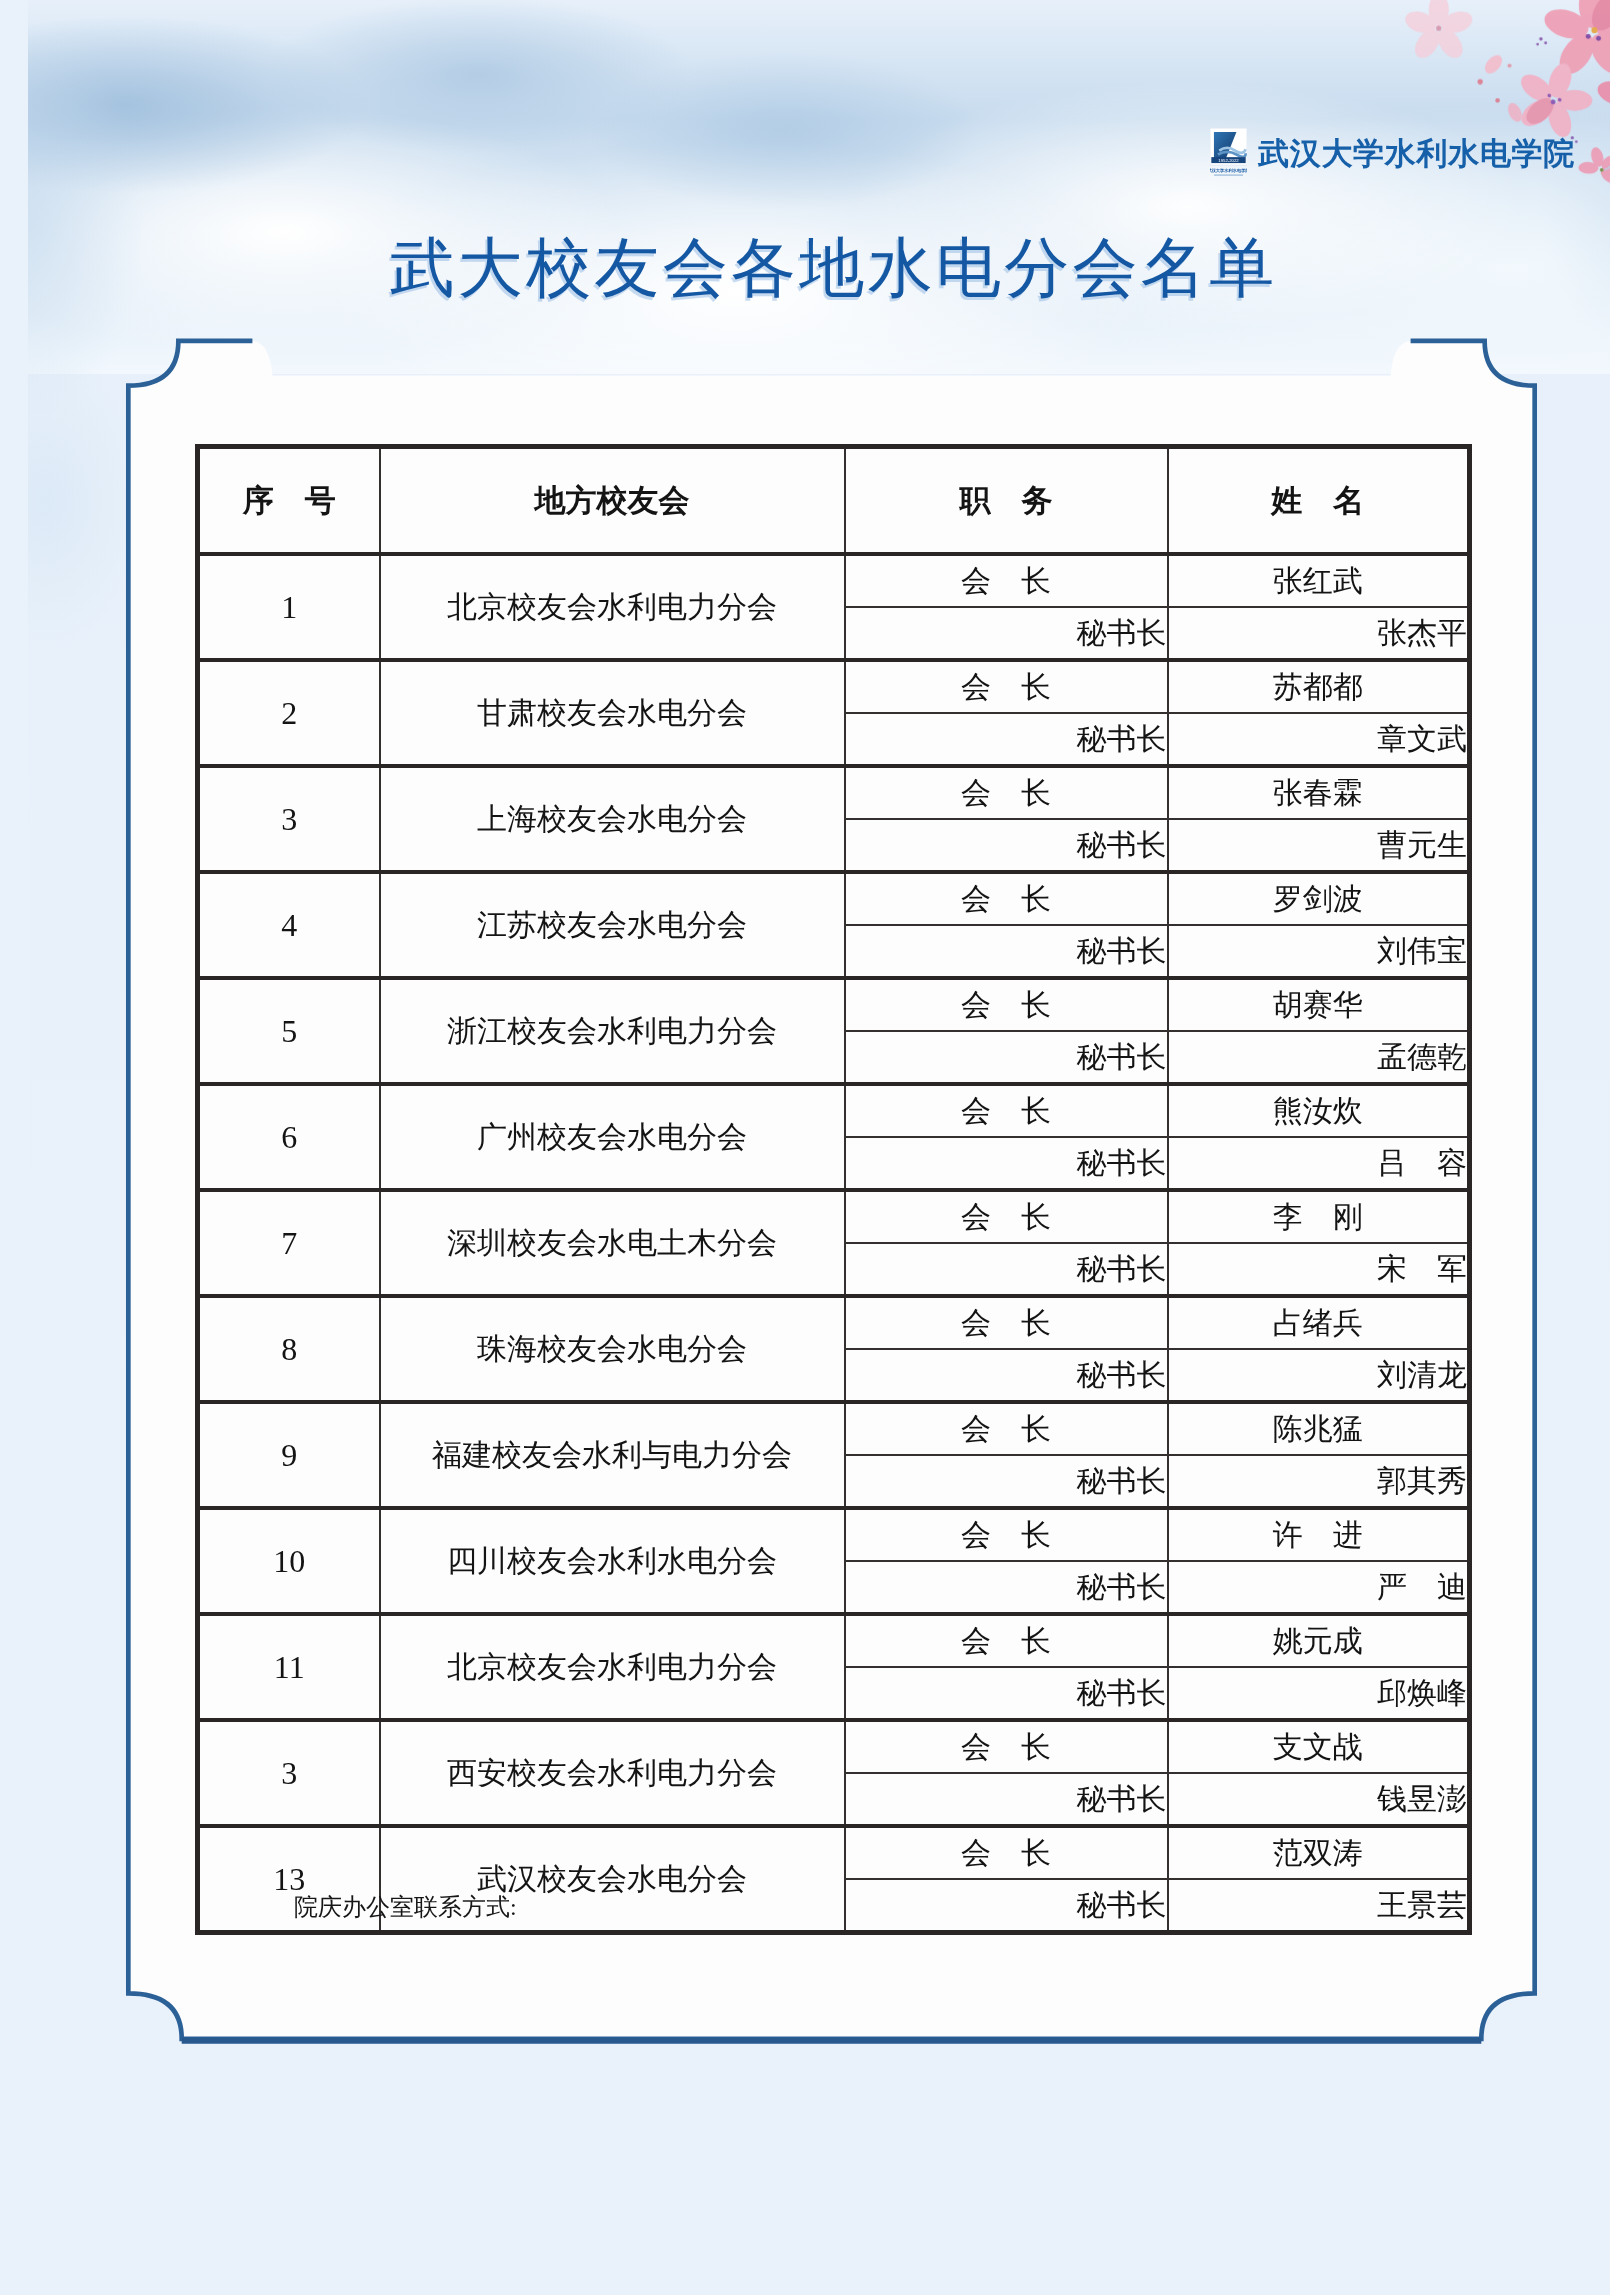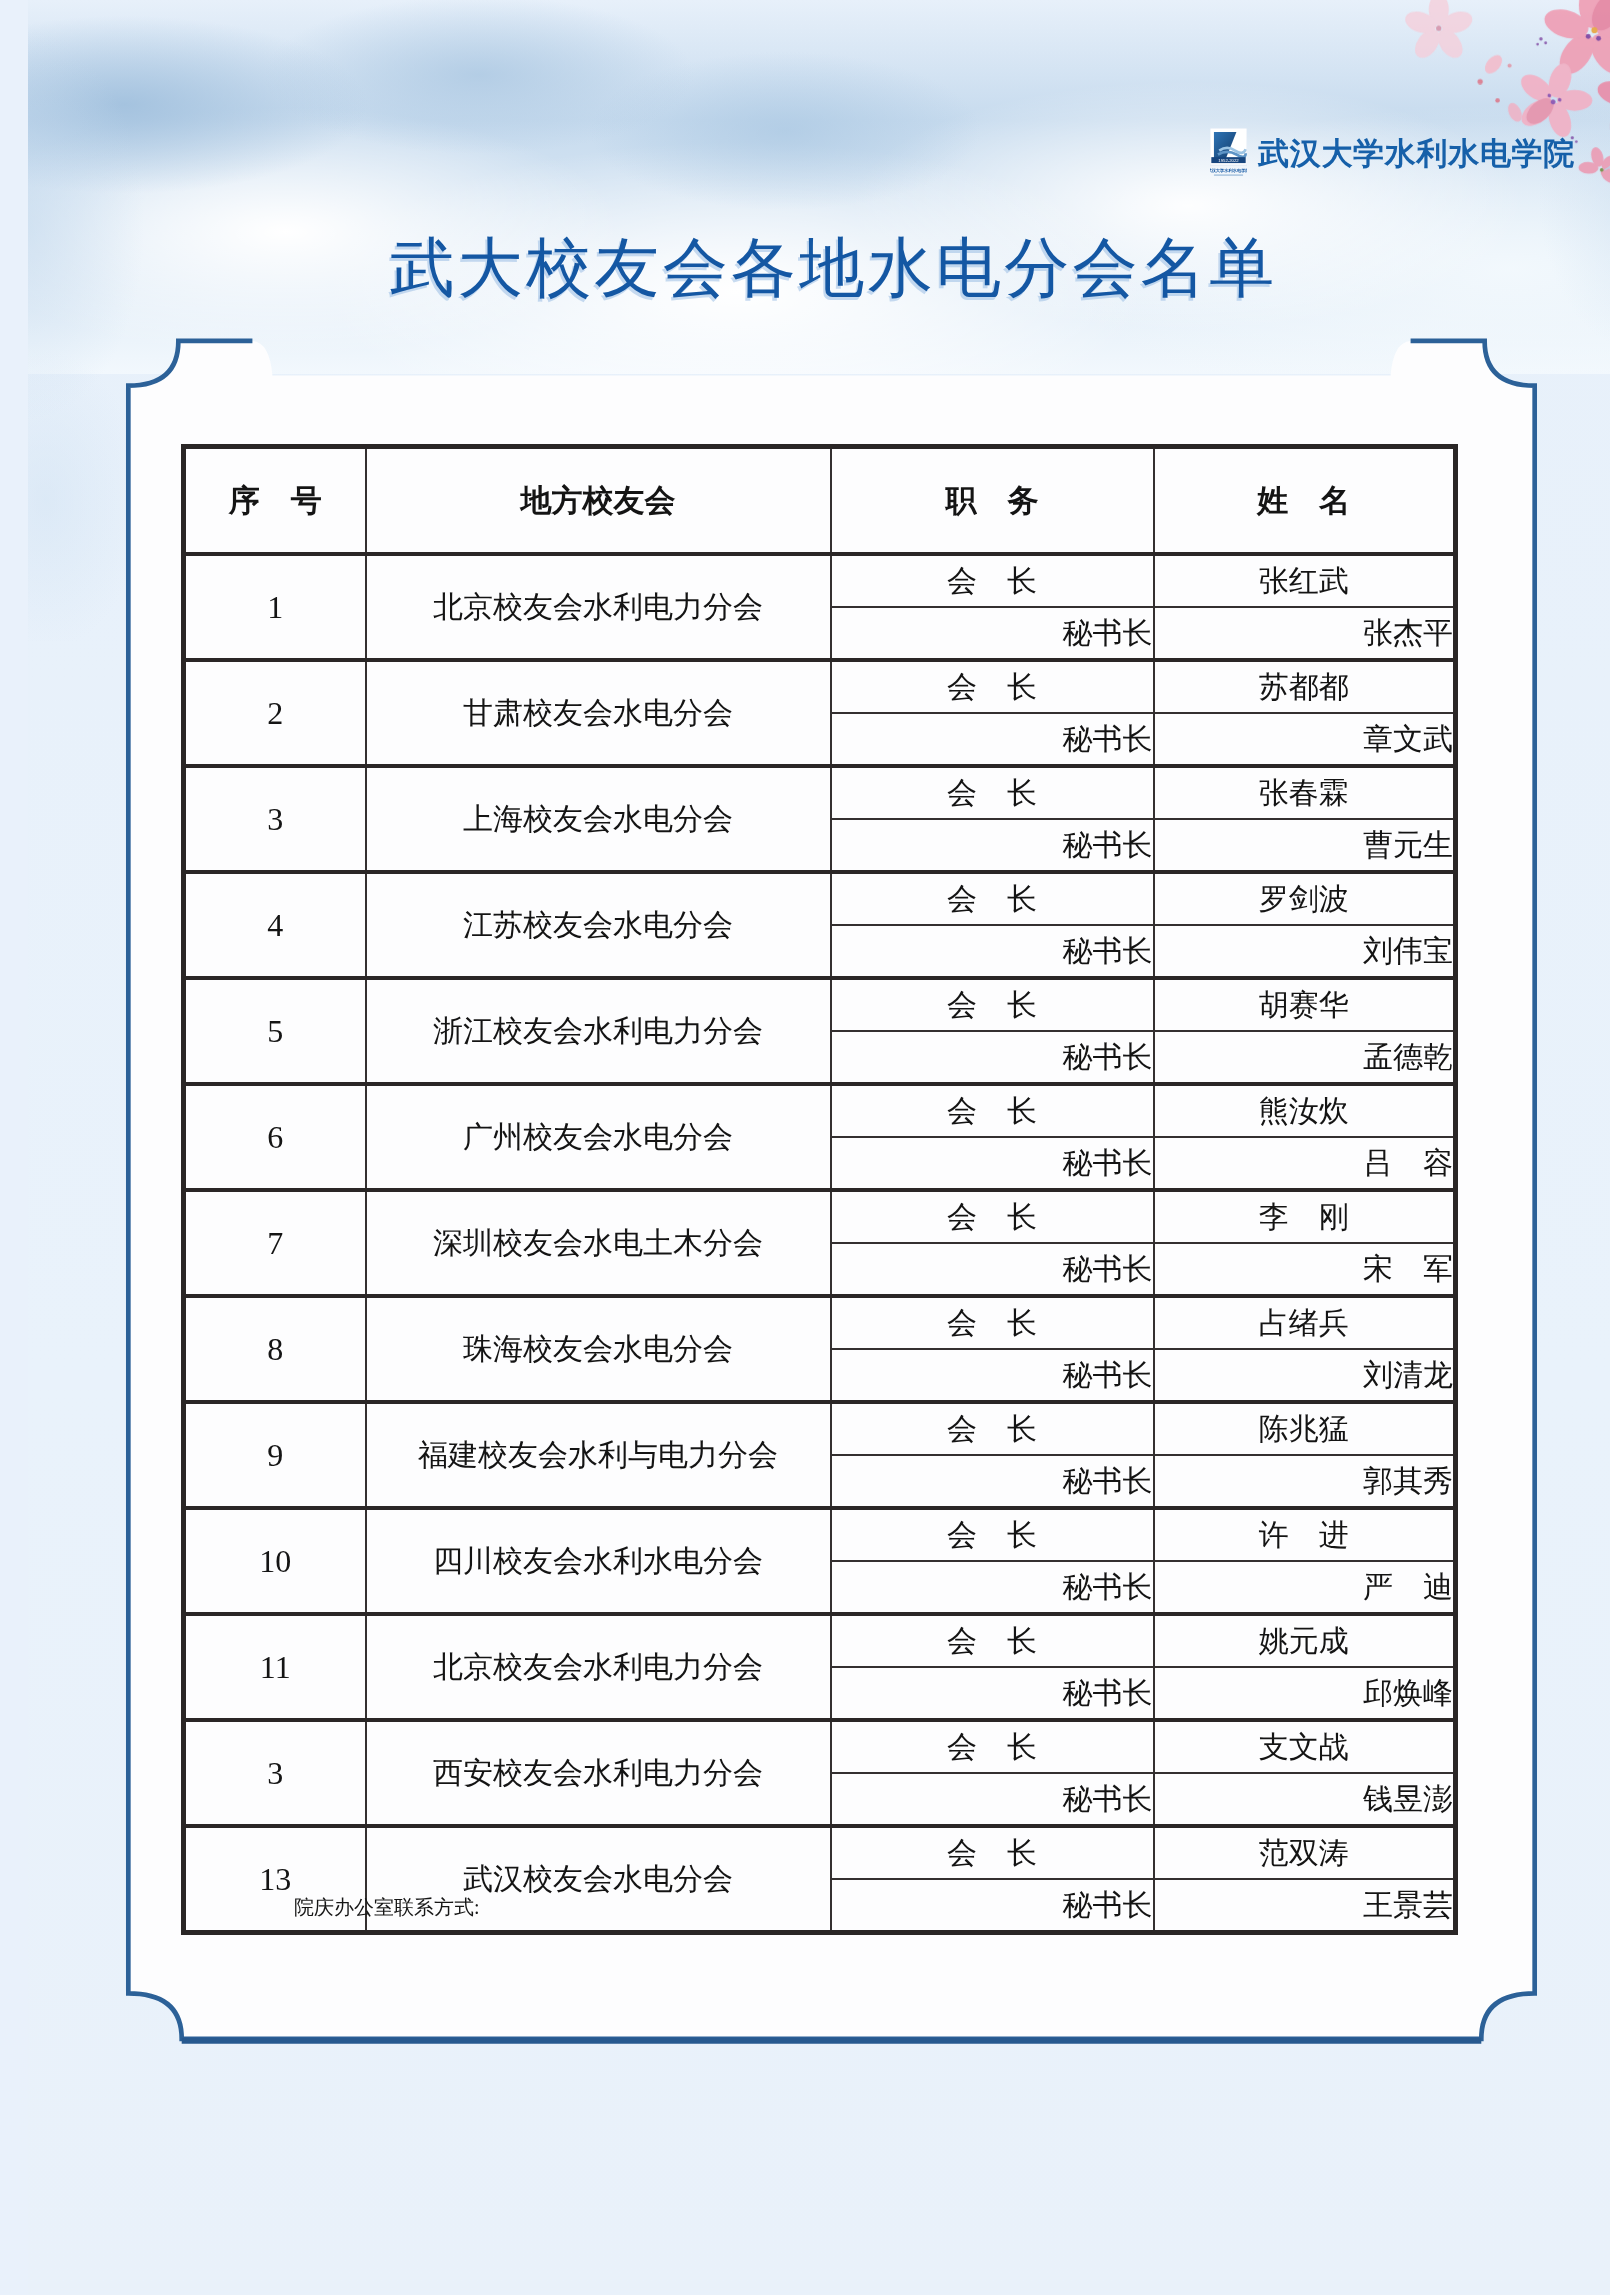--- a/index.html
+++ b/index.html
@@ -28,33 +28,33 @@
 
   .org-header{position:absolute;top:128px;right:64px;display:flex;align-items:flex-start;gap:10.7px;}
   .org-name{font-size:31px;font-weight:700;color:#1660a9;line-height:39px;padding-top:6px;letter-spacing:0.7px;}
 
   .doc-title{position:absolute;left:0;right:0;top:224px;text-align:center;margin:0;
     font-family:"Liberation Sans","DejaVu Sans",sans-serif;font-size:65px;font-weight:400;
     color:#1457a3;letter-spacing:3.3px;text-shadow:-2px 3.3px 0 rgba(154,190,228,0.55);}
 
   .frame-svg{position:absolute;left:0;top:0;}
 
-  table.roster{position:absolute;left:153px;top:444px;width:1273px;border-collapse:collapse;table-layout:fixed;
+  table.roster{position:absolute;left:167px;top:444px;width:1273px;border-collapse:collapse;table-layout:fixed;
     color:#141414;background:transparent;}
   table.roster{border:5.3px solid #2a2626;}
   table.roster th{height:101px;font-size:31px;font-weight:700;text-align:center;vertical-align:middle;}
   table.roster td{height:50px;font-size:30px;text-align:center;vertical-align:middle;padding:0;}
   table.roster .assoc,table.roster .pos,table.roster .name{border-left:2px solid #343030;}
   table.roster thead th{border-bottom:4.7px solid #2a2626;}
   table.roster tbody tr.row-start td{border-top:4px solid #2a2626;}
   table.roster tbody tr.sub td{border-top:2.7px solid #343030;text-align:right;}
   table.roster td.no{font-size:32px;}
 
   .contact{position:absolute;left:266px;top:1890px;color:#161616;}
-  .contact-heading{font-size:20px;line-height:35px;}
+  .contact-heading{font-size:24px;line-height:35px;}
   .contact-line{font-size:28px;line-height:35px;margin-top:10.7px;white-space:nowrap;}
   .contact-line .email{color:#161616;text-decoration:none;}
   .contact-line .email.link{color:#0b0bd0;text-decoration:underline;}
 </style>
 </head>
 <body>
 
 <div class="page">
 
   <div class="clouds"></div>

